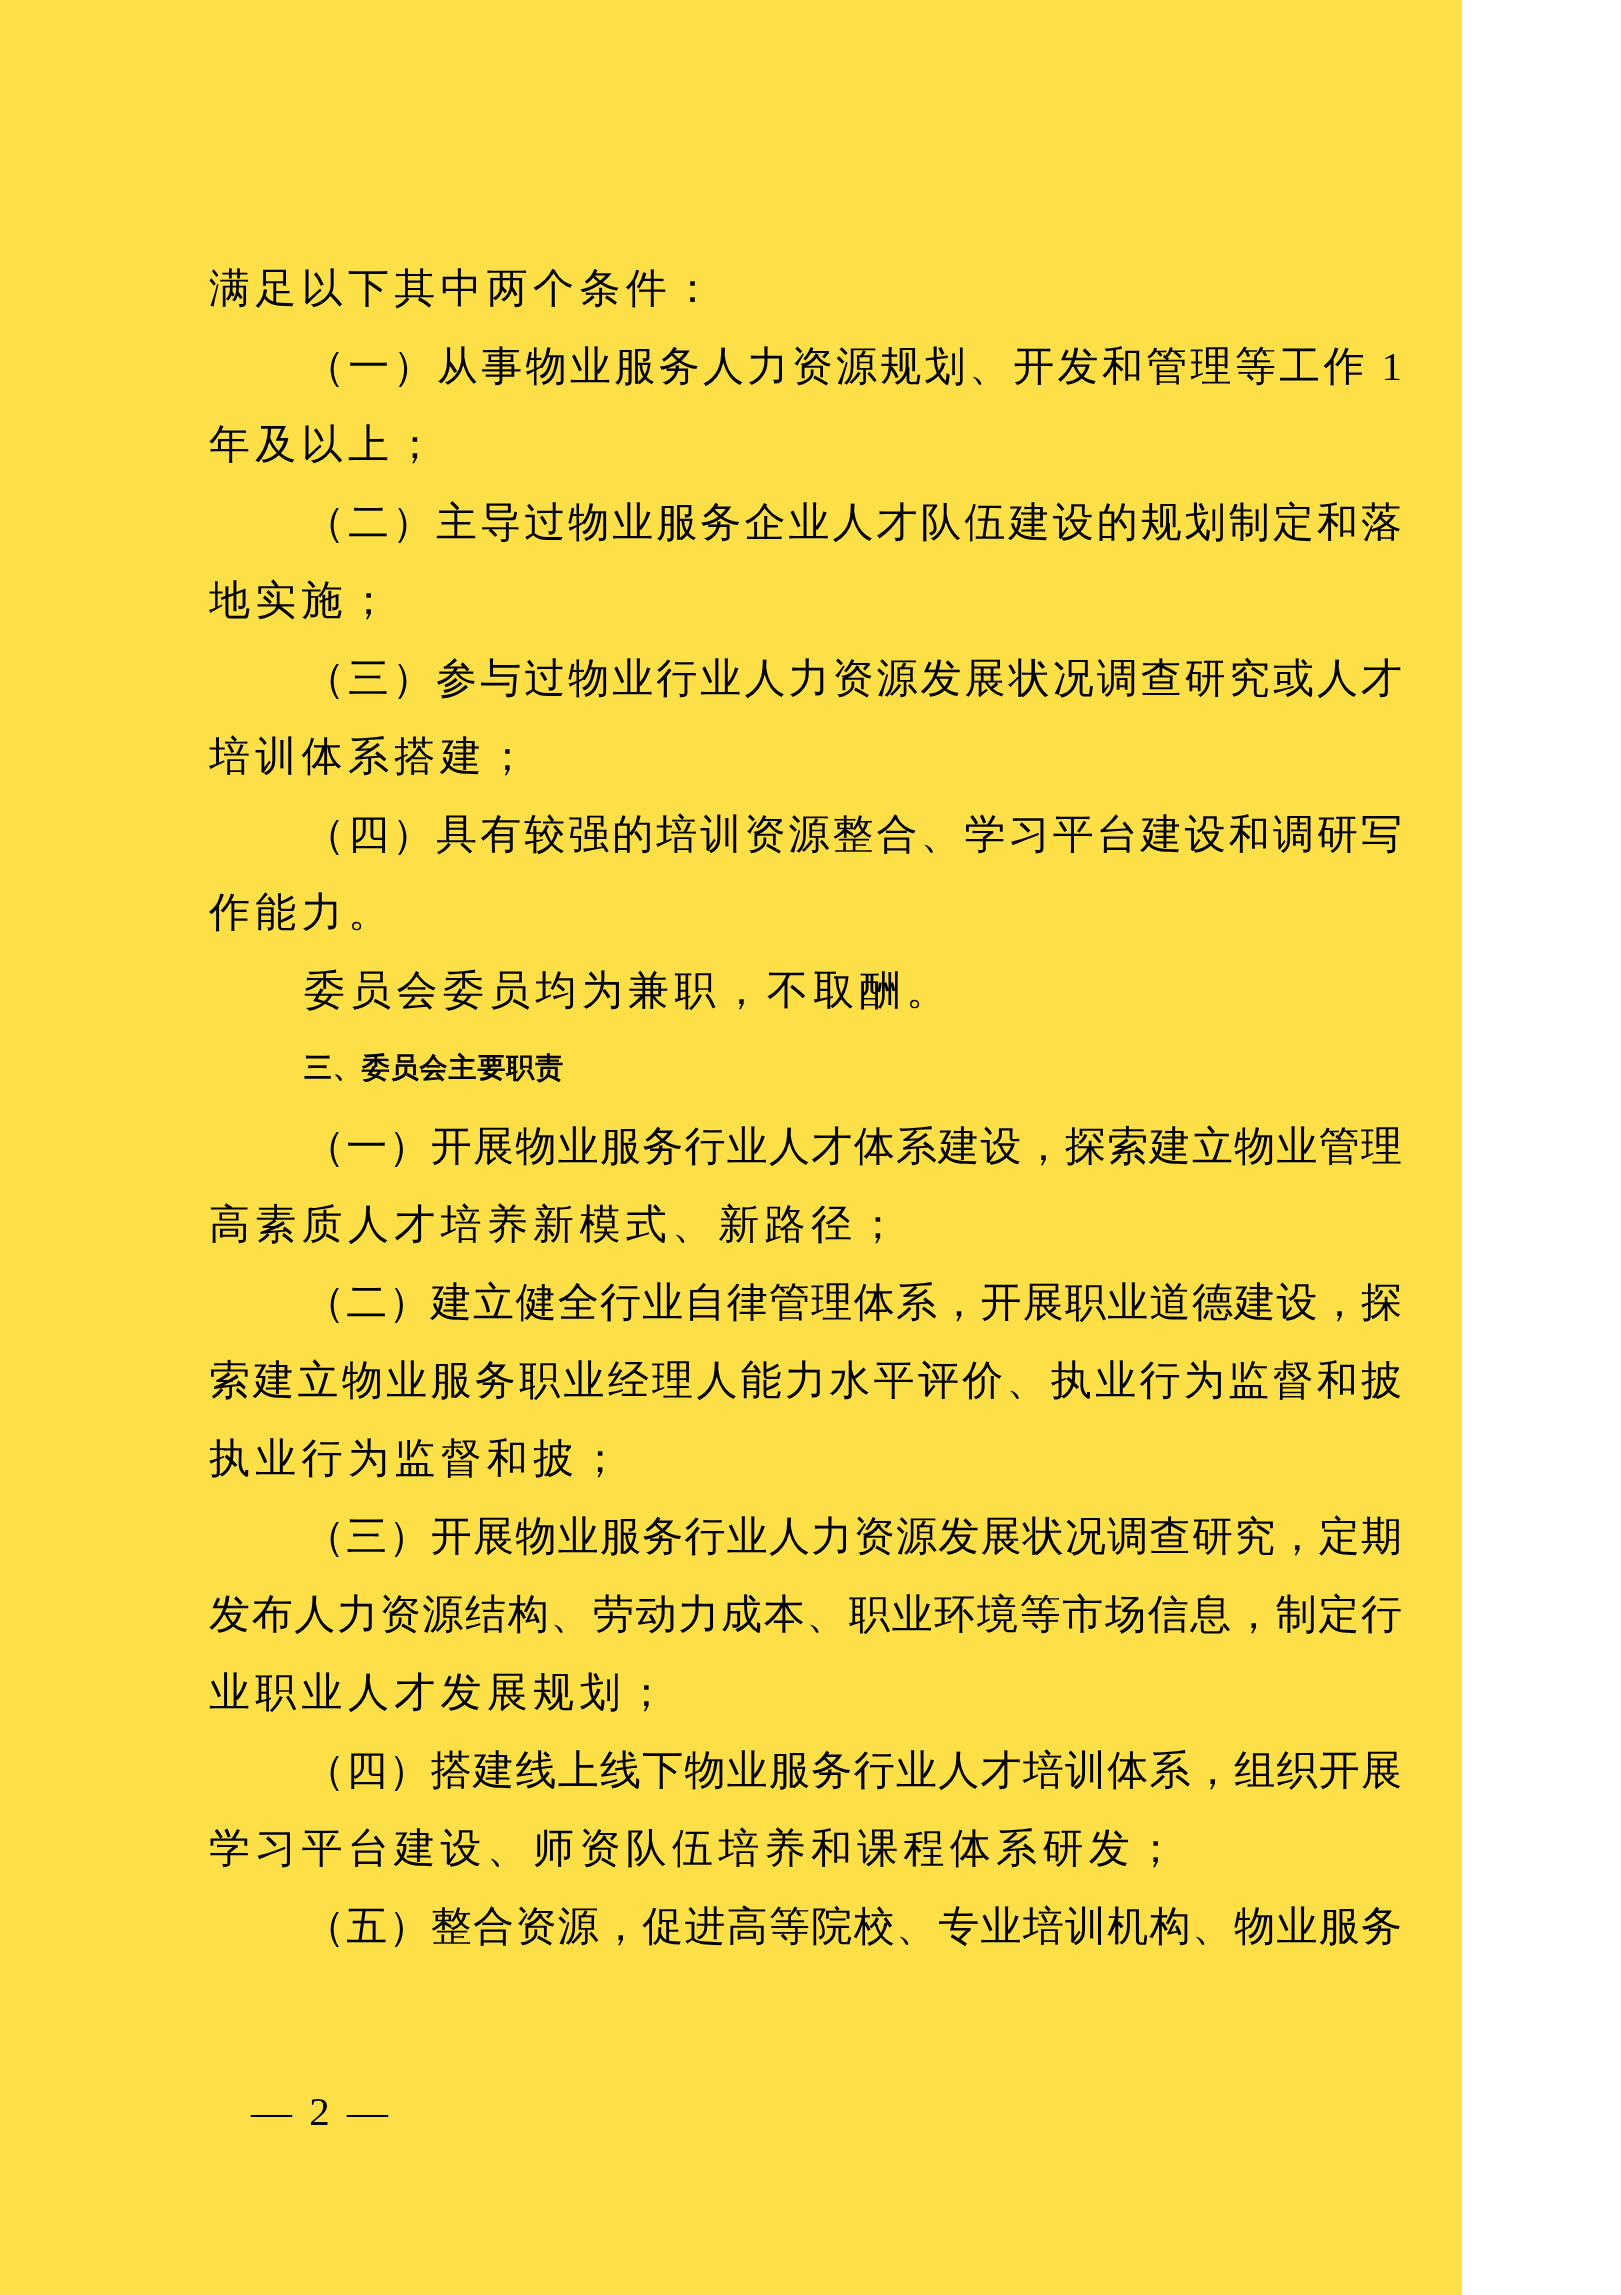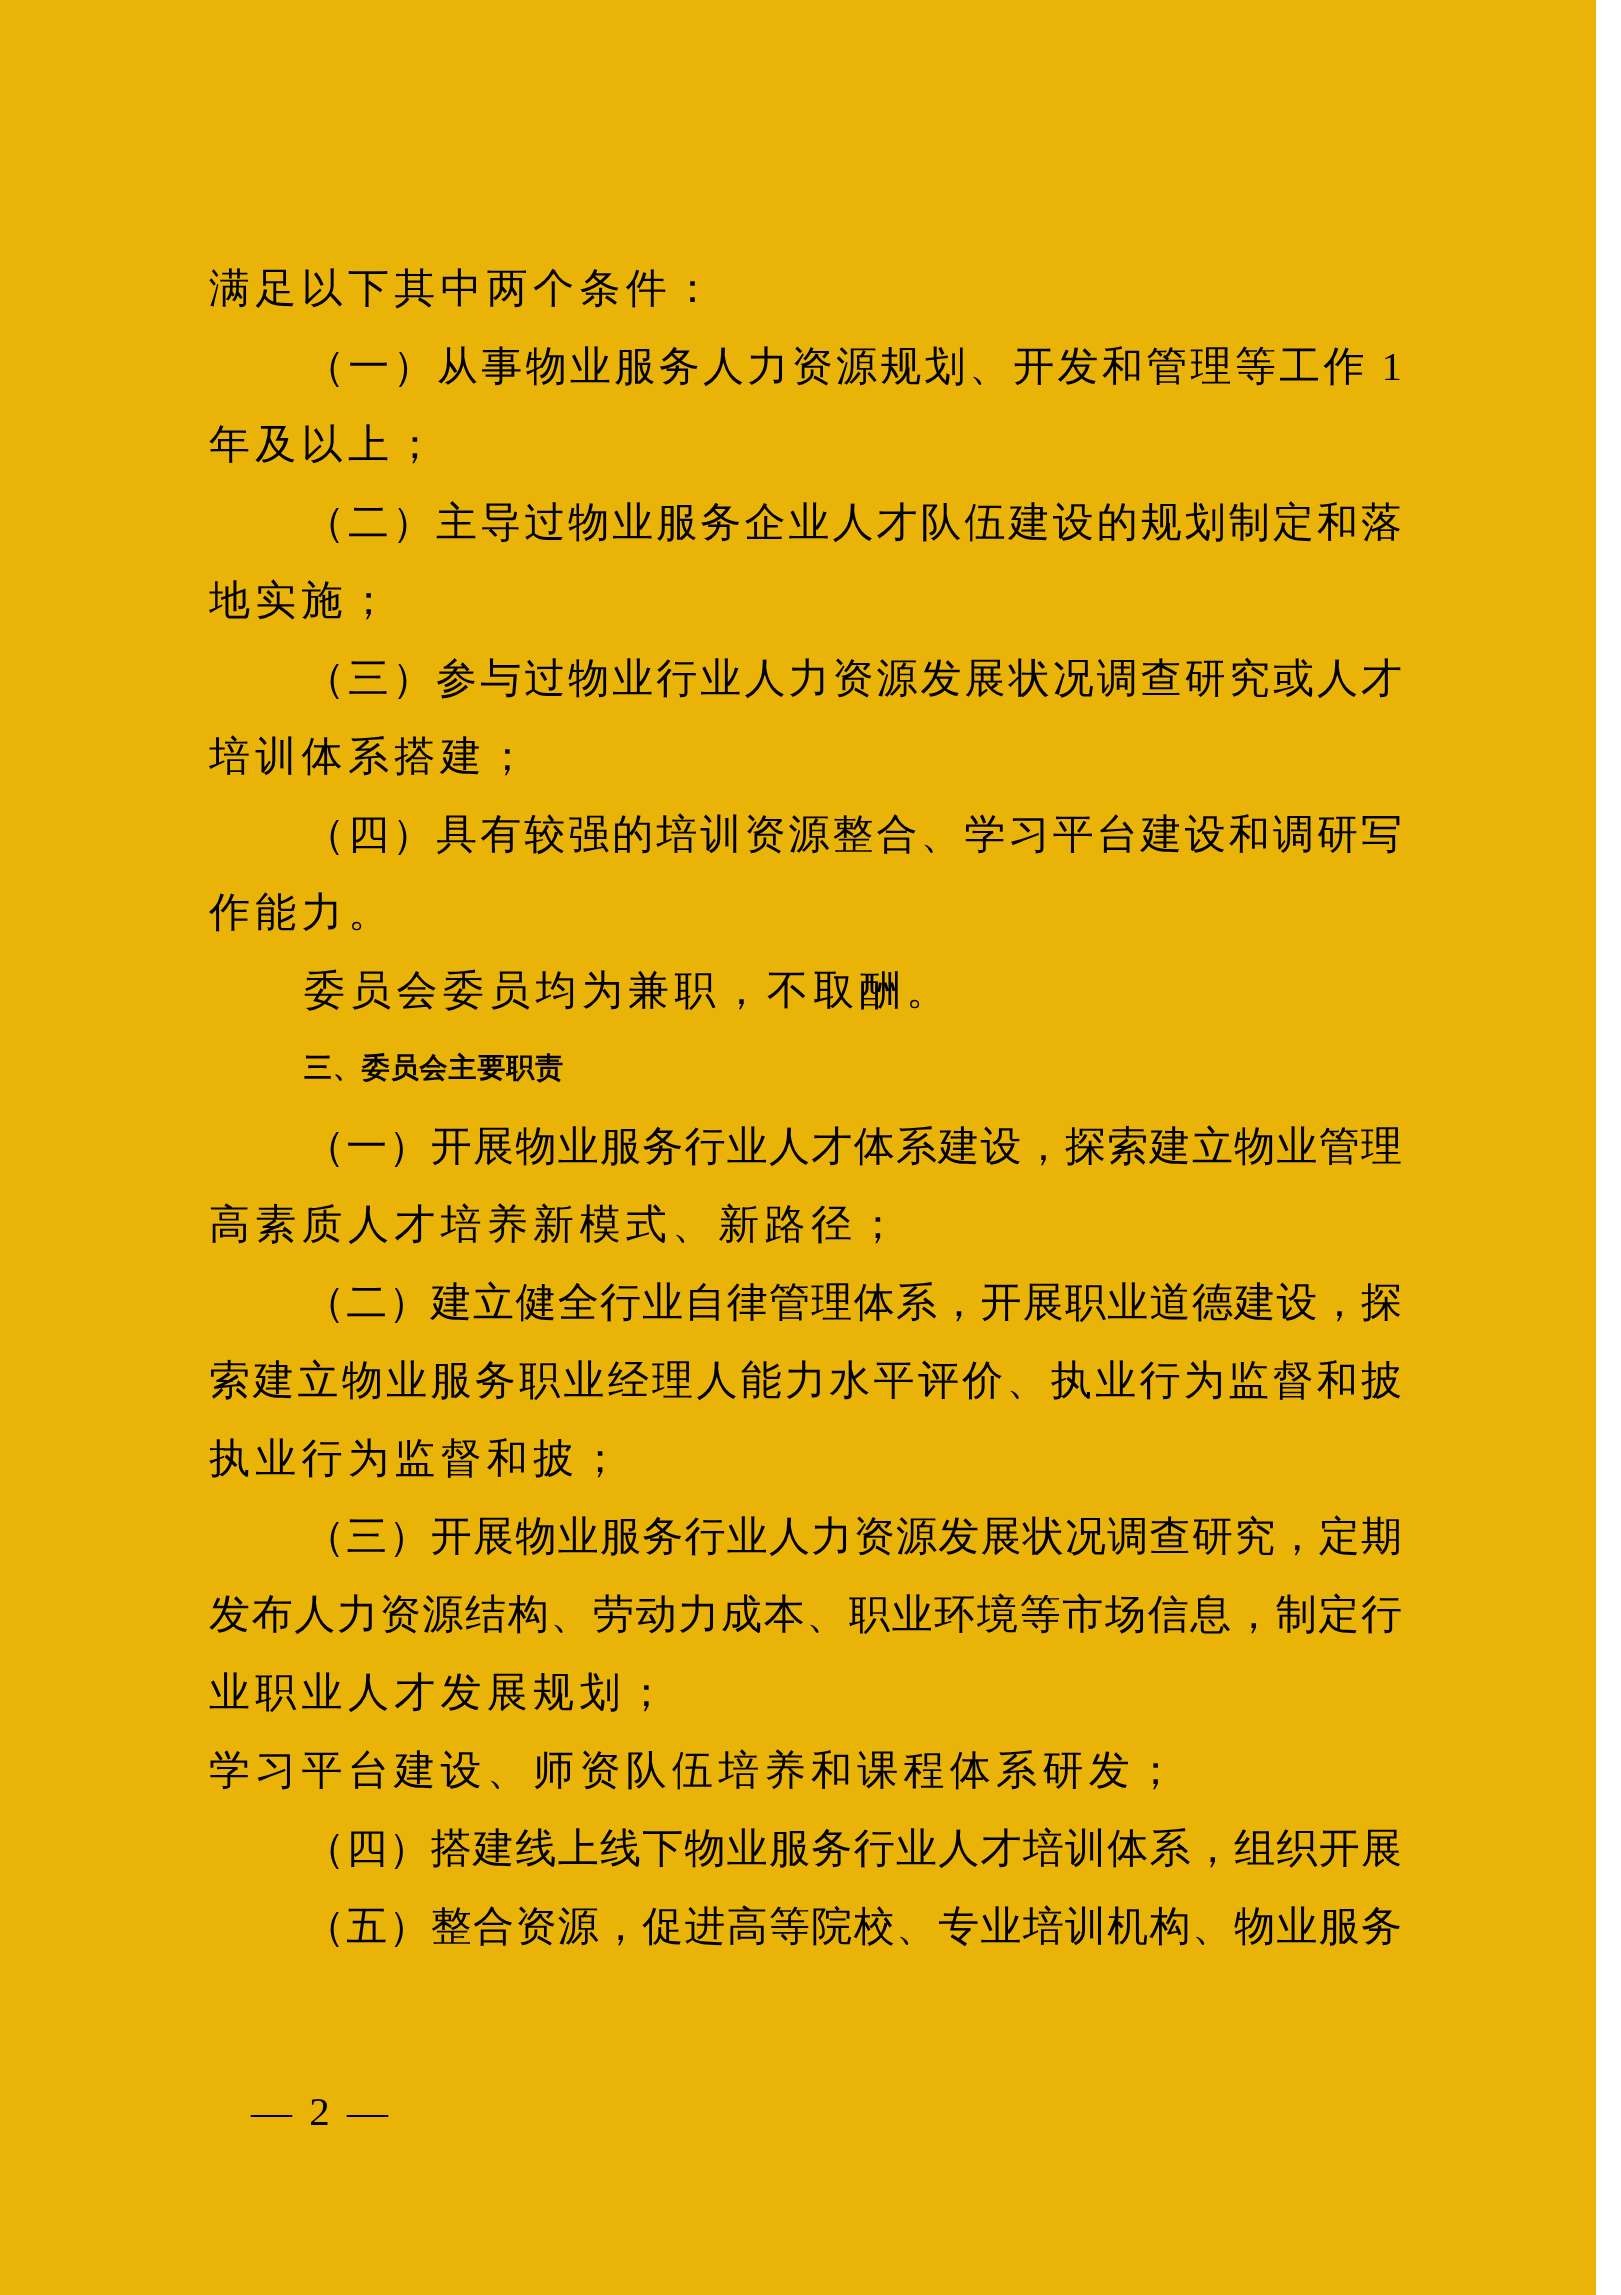--- a/index.html
+++ b/index.html
@@ -1,20 +1,20 @@
 <!DOCTYPE html>
 <html lang="zh" style="font-size:14px"><head>
 <meta charset="utf-8">
 <style>
   html,body{margin:0;padding:0;background:#ffffff;}
   .page{
     position:relative;
-    width:1596px;
+    width:1462px;
     height:2295px;
-    background:#eab308;
+    background:#fde047;
     overflow:hidden;
     font-family:"Liberation Serif","DejaVu Serif",serif;
     color:#000000;
   }
   .textblock{
     position:absolute;
     left:209px;
     top:249px;
     width:1193px;
   }
@@ -69,19 +69,19 @@
     <div class="line indent">委员会委员均为兼职，不取酬。</div>
     <div class="line indent heading">三、委员会主要职责</div>
     <div class="line indent justify">（一）开展物业服务行业人才体系建设，探索建立物业管理</div>
     <div class="line">高素质人才培养新模式、新路径；</div>
     <div class="line indent justify">（二）建立健全行业自律管理体系，开展职业道德建设，探</div>
     <div class="line justify">索建立物业服务职业经理人能力水平评价、执业行为监督和披</div>
     <div class="line">执业行为监督和披；</div>
     <div class="line indent justify">（三）开展物业服务行业人力资源发展状况调查研究，定期</div>
     <div class="line justify">发布人力资源结构、劳动力成本、职业环境等市场信息，制定行</div>
     <div class="line">业职业人才发展规划；</div>
+    <div class="line indent justify">（四）搭建线上线下物业服务行业人才培训体系，组织开展</div>
     <div class="line">学习平台建设、师资队伍培养和课程体系研发；</div>
-    <div class="line indent justify">（四）搭建线上线下物业服务行业人才培训体系，组织开展</div>
     <div class="line indent justify">（五）整合资源，促进高等院校、专业培训机构、物业服务</div>
   </main>
   <div class="pagenum">— 2 —</div>
 </div>
 
 
 </body></html>

